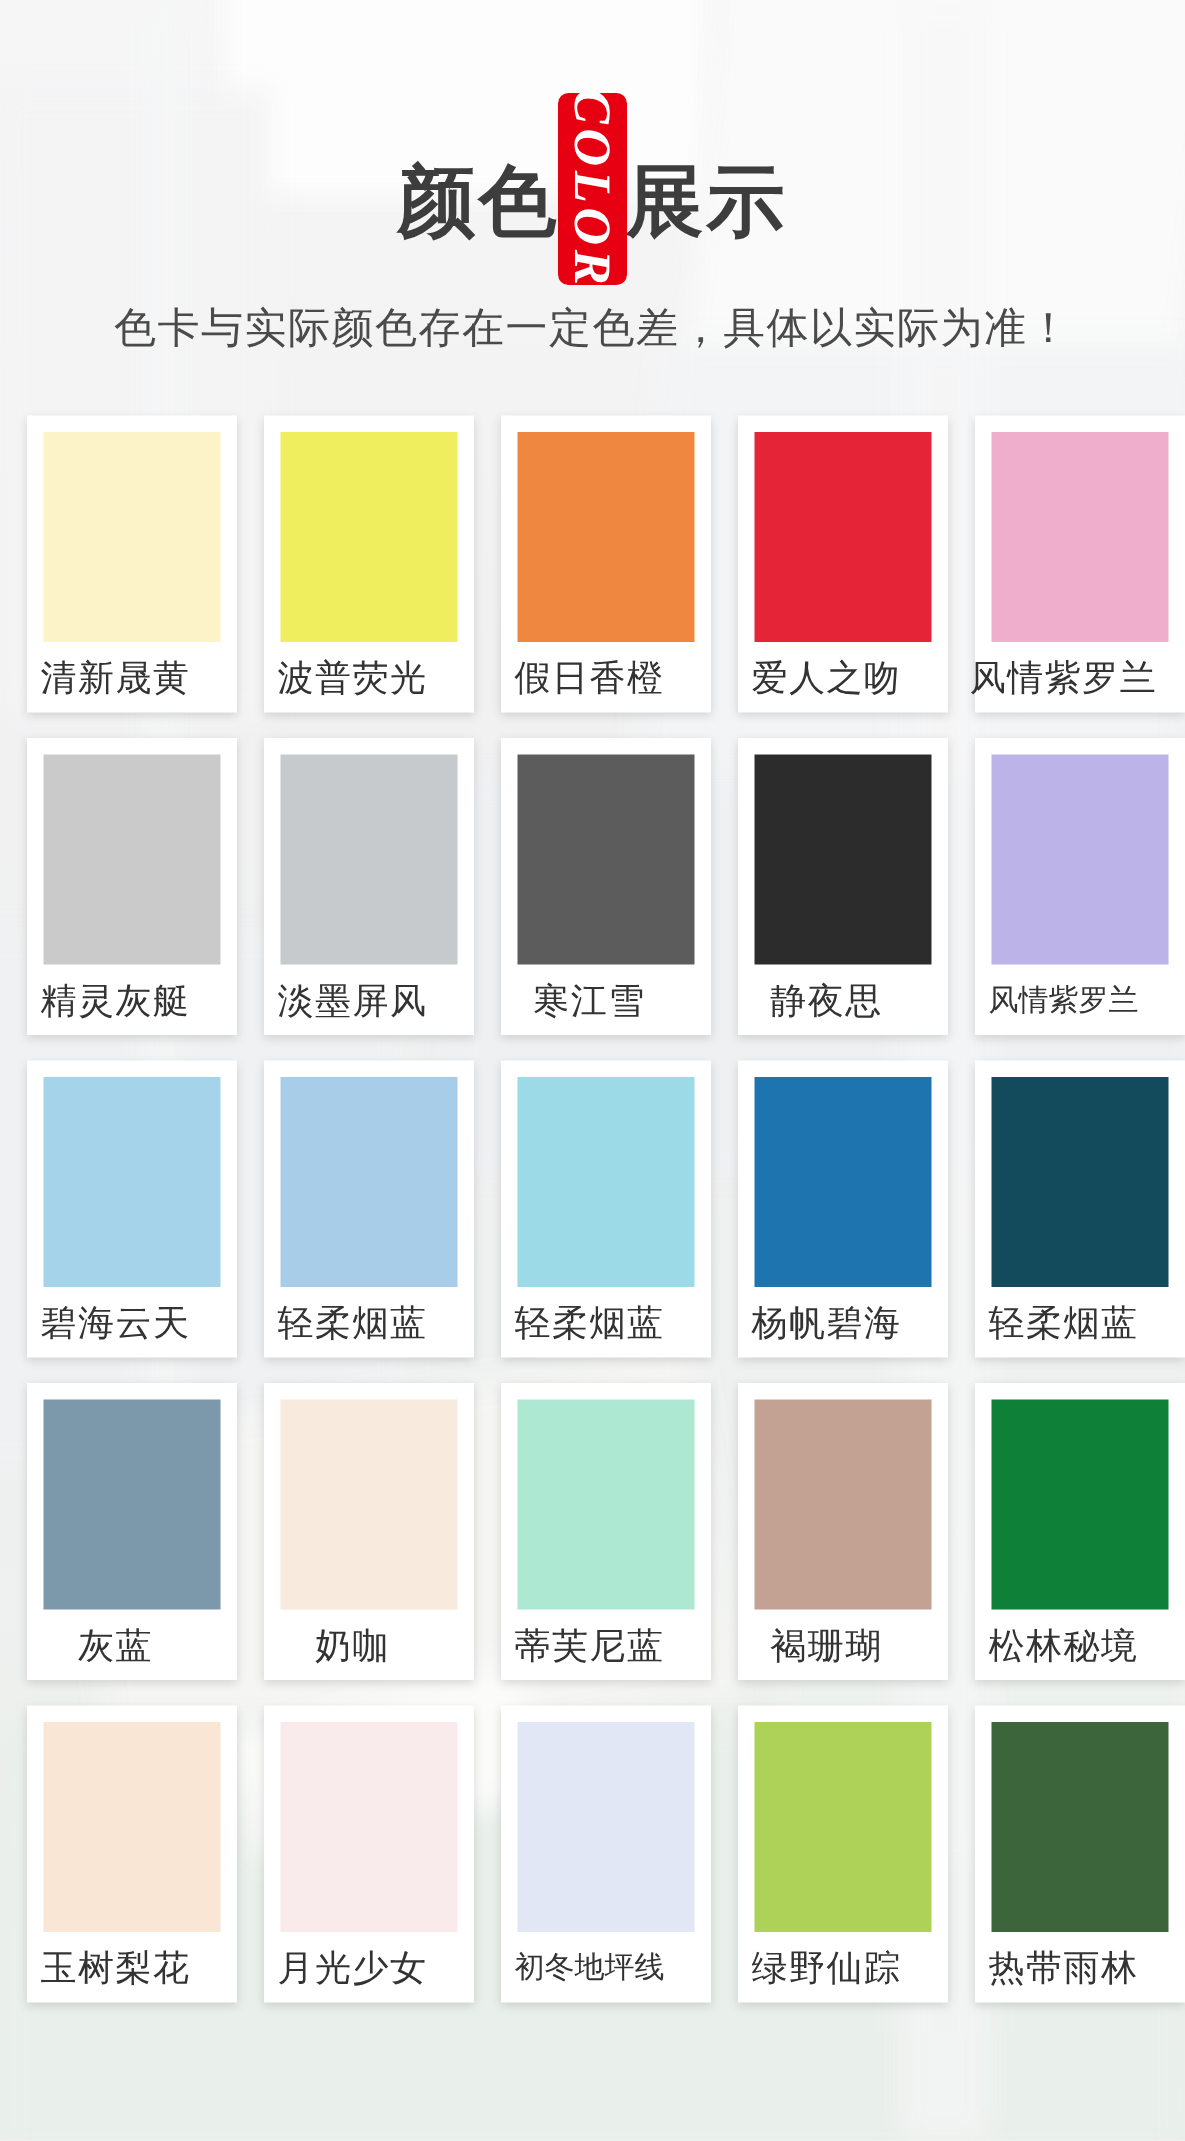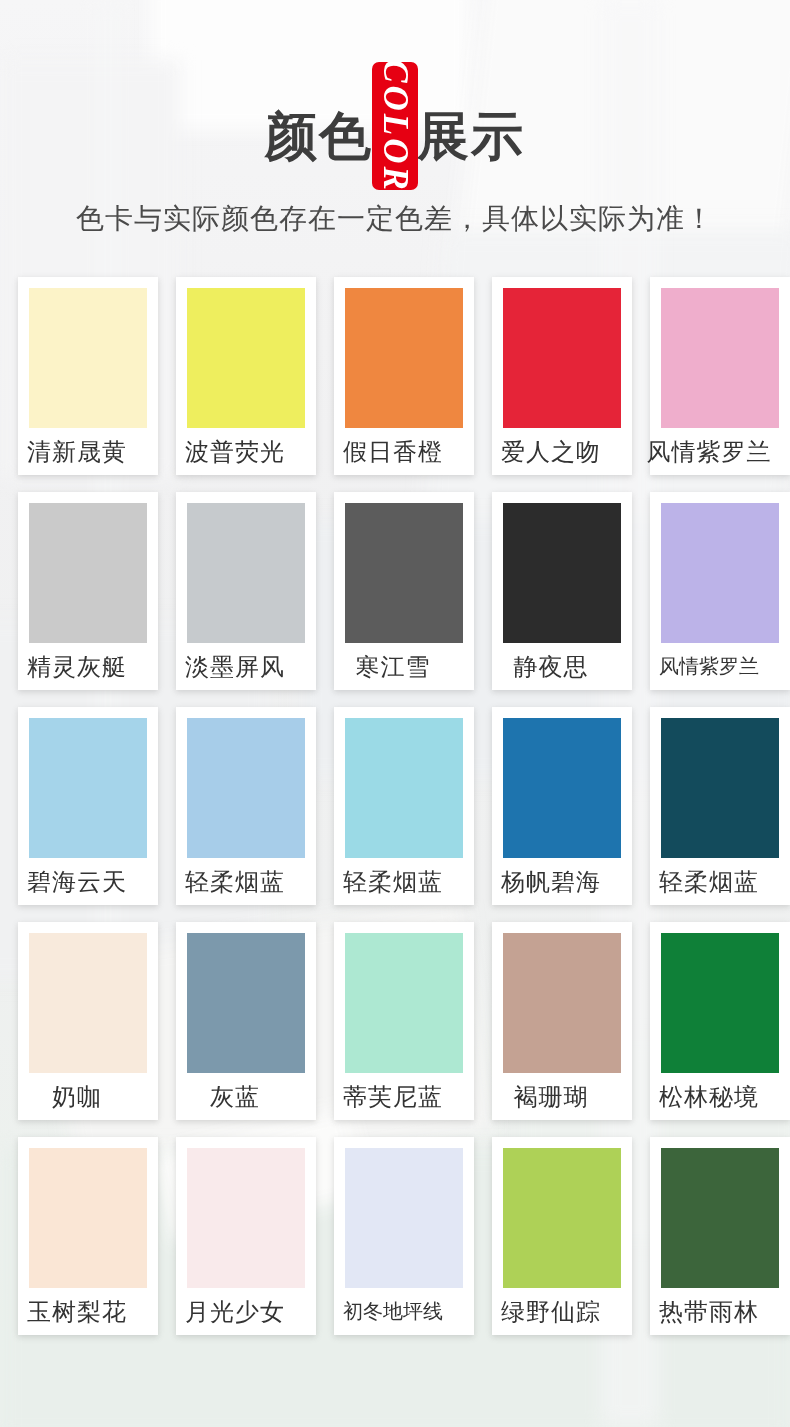--- a/index.html
+++ b/index.html
@@ -244,28 +244,28 @@
       </div>
       <div class="card">
         <div class="swatch" style="background: rgb(30, 116, 174);"></div>
         <div class="cap">杨帆碧海</div>
       </div>
       <div class="card">
         <div class="swatch" style="background: rgb(19, 75, 92);"></div>
         <div class="cap">轻柔烟蓝</div>
       </div>
       <div class="card">
+        <div class="swatch" style="background: rgb(124, 153, 172);"></div>
+        <div class="cap">灰蓝</div>
+      </div>
+      <div class="card">
         <div class="swatch" style="background: rgb(248, 234, 220);"></div>
         <div class="cap">奶咖</div>
       </div>
       <div class="card">
-        <div class="swatch" style="background: rgb(124, 153, 172);"></div>
-        <div class="cap">灰蓝</div>
-      </div>
-      <div class="card">
         <div class="swatch" style="background: rgb(173, 232, 210);"></div>
         <div class="cap">蒂芙尼蓝</div>
       </div>
       <div class="card">
         <div class="swatch" style="background: rgb(196, 162, 147);"></div>
         <div class="cap">褐珊瑚</div>
       </div>
       <div class="card">
         <div class="swatch" style="background: rgb(15, 128, 56);"></div>
         <div class="cap">松林秘境</div>

